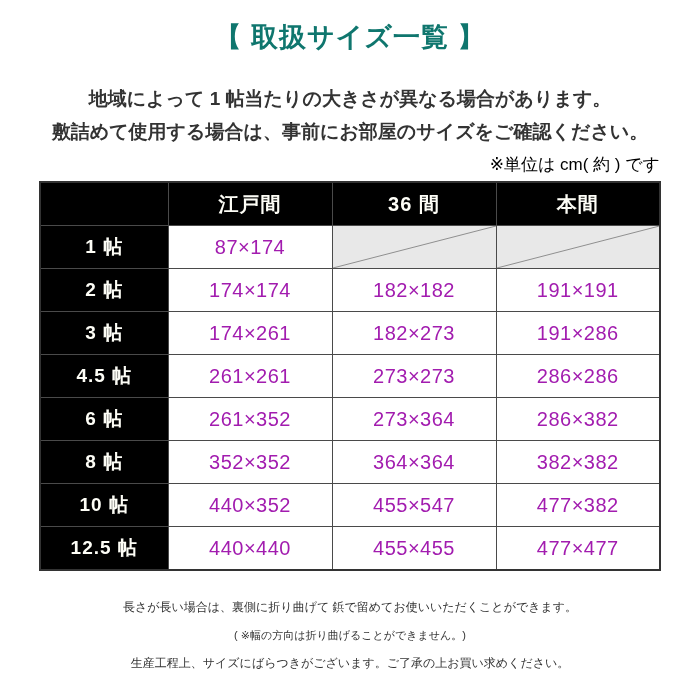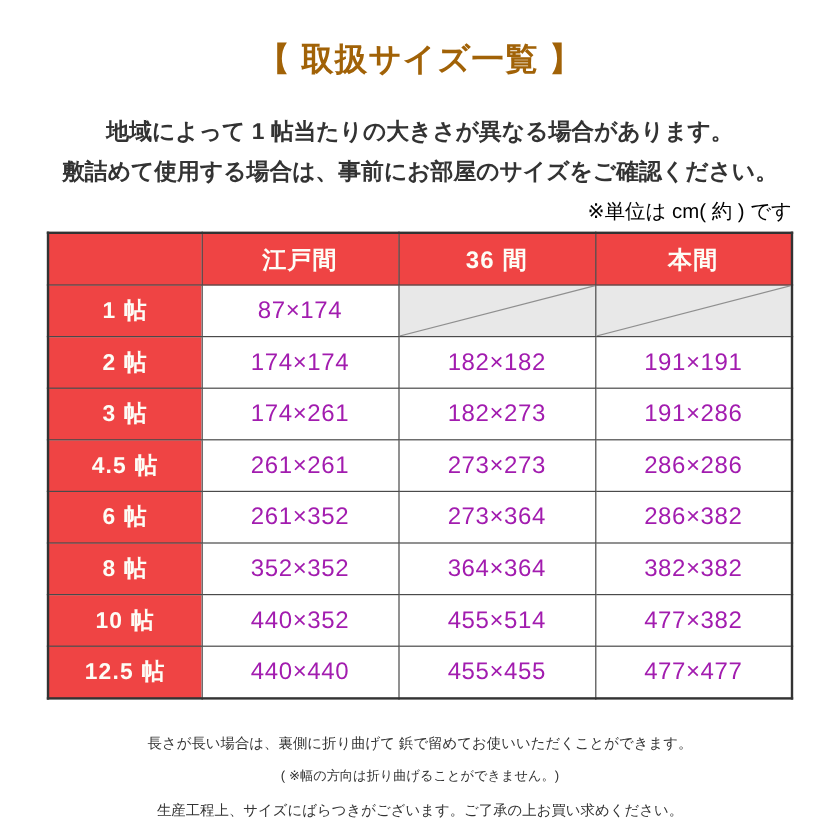--- a/index.html
+++ b/index.html
@@ -10,27 +10,27 @@
   }
   .page {
     position: relative;
     width: 700px;
     height: 700px;
     background: #ffffff;
     overflow: hidden;
     color: #333333;
   }
   .title {
-    margin: 12px;
+    margin: 0;
     padding-top: 20px;
     text-align: center;
     font-size: 27px;
     line-height: 34px;
     font-weight: bold;
-    color: #a16207;
+    color: #0f766e;
     letter-spacing: 1px;
   }
   .intro {
     margin-top: 28px;
     text-align: center;
   }
   .intro p {
     margin: 0;
     font-size: 19px;
     line-height: 33px;
@@ -54,21 +54,21 @@
   }
   table.size-table th,
   table.size-table td {
     border: 1px solid #4a4a4a;
     height: 42px;
     padding: 0;
     text-align: center;
     vertical-align: middle;
   }
   th.head-cell, th.row-label, th.corner {
-    background: #ef4444;
+    background: #000000;
     color: #fdfdf6;
   }
   th.head-cell {
     font-size: 20px;
     font-weight: bold;
     letter-spacing: 1px;
   }
   th.row-label {
     font-size: 19px;
     font-weight: bold;
@@ -180,21 +180,21 @@
       </tr>
       <tr>
         <th class="row-label">8 帖</th>
         <td class="size">352×352</td>
         <td class="size">364×364</td>
         <td class="size">382×382</td>
       </tr>
       <tr>
         <th class="row-label">10 帖</th>
         <td class="size">440×352</td>
-        <td class="size">455×514</td>
+        <td class="size">455×547</td>
         <td class="size">477×382</td>
       </tr>
       <tr>
         <th class="row-label">12.5 帖</th>
         <td class="size">440×440</td>
         <td class="size">455×455</td>
         <td class="size">477×477</td>
       </tr>
     </tbody>
   </table>

